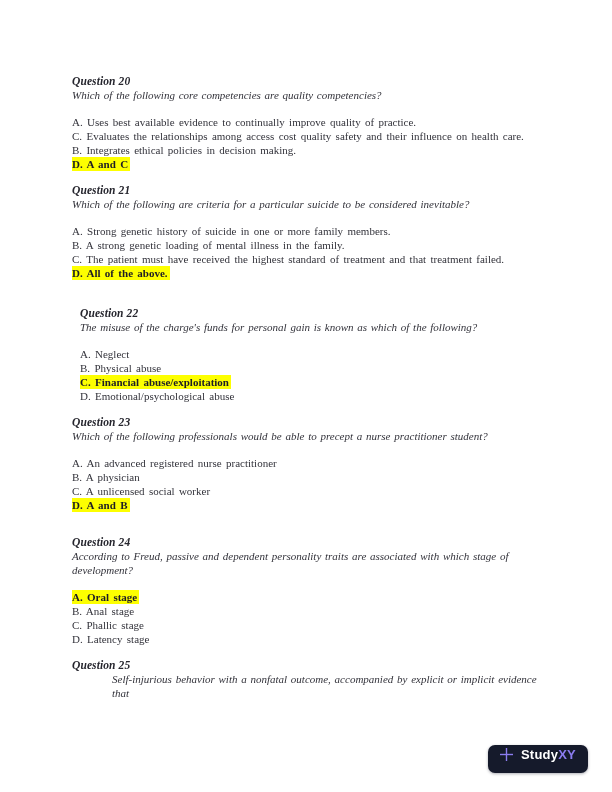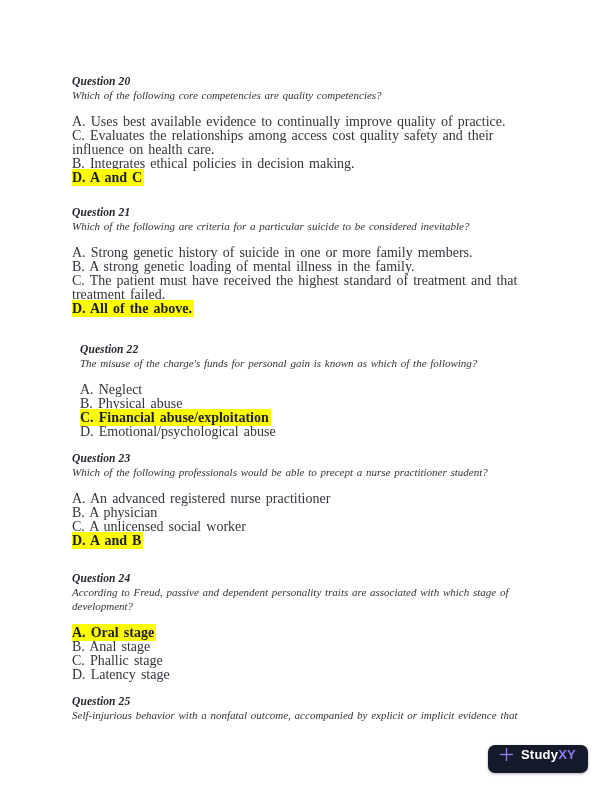--- a/index.html
+++ b/index.html
@@ -19,21 +19,21 @@
     position: absolute;
     top: 0; left: 0;
     width: 612px;
     height: 792px;
     box-sizing: border-box;
     padding: 74px 70px 0 72px;
     background: #ffffff;
   }
   .question { margin: 0; }
   .question:nth-of-type(1) { margin-top: 0; }
-  .question:nth-of-type(2) { margin-top: 20px; }
+  .question:nth-of-type(2) { margin-top: 12px; }
   .question:nth-of-type(3) { margin-top: 26px; margin-left: 8px; }
   .question:nth-of-type(4) { margin-top: 12px; }
   .question:nth-of-type(5) { margin-top: 23px; }
   .question:nth-of-type(6) { margin-top: 12px; }
 
   .q-header {
     font-size: 11.5px;
     line-height: 14px;
     font-weight: bold;
     font-style: italic;
@@ -41,23 +41,23 @@
     letter-spacing: 0.1px;
   }
   .q-prompt {
     font-size: 11px;
     line-height: 14px;
     font-style: italic;
     color: #32323a;
     word-spacing: 1px;
     margin-bottom: 13px;
   }
-  .question:last-of-type .q-prompt { margin-bottom: 0; }
+  .question:last-of-type .q-prompt { margin-bottom: 0; margin-left: 40px; }
   .q-option {
-    font-size: 14px;
+    font-size: 11px;
     line-height: 14px;
     color: #33333b;
     word-spacing: 1.6px;
   }
   mark.hl {
     background: var(--highlight, #fdff00);
     font-weight: bold;
     color: #1d1d26;
     padding: 1px 2px 1px 0;
   }

